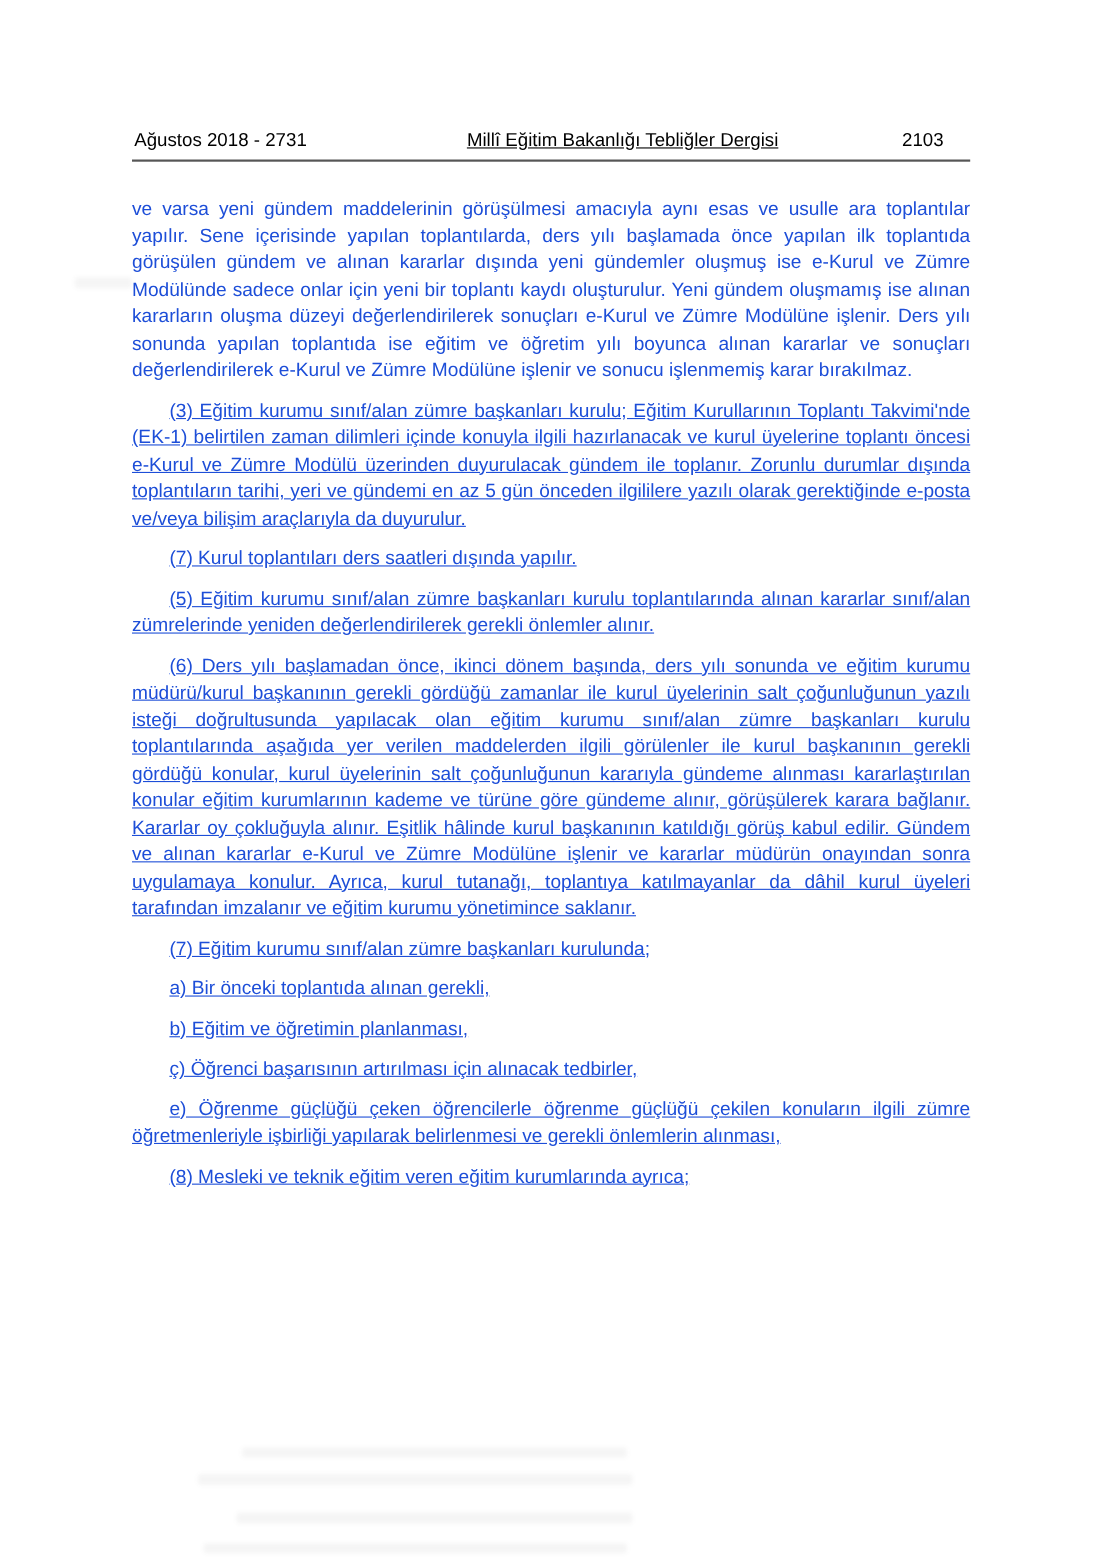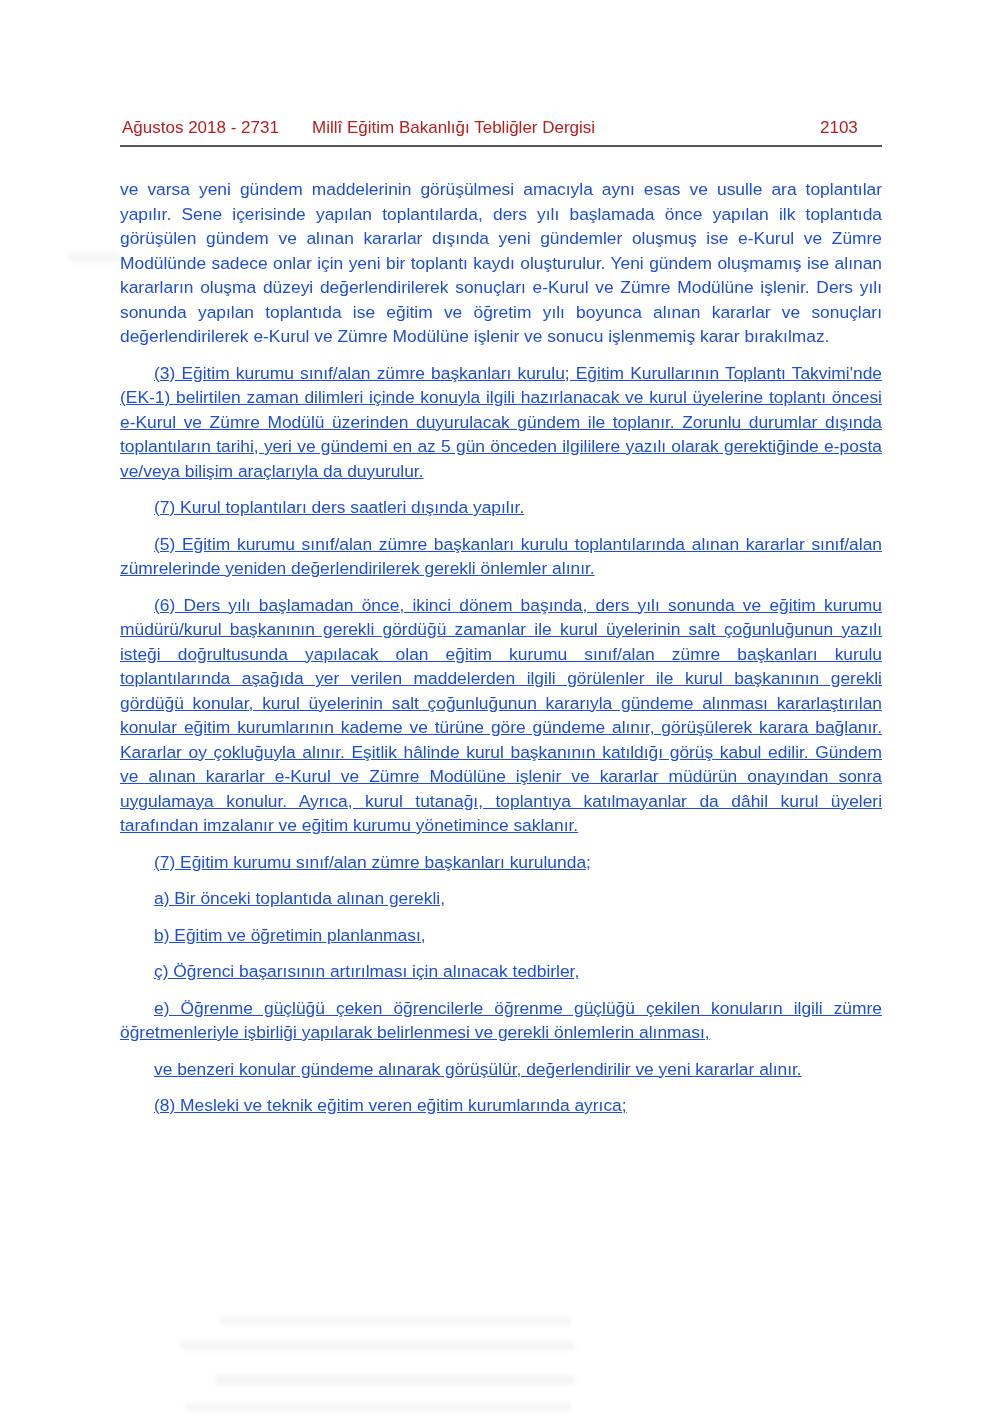--- a/index.html
+++ b/index.html
@@ -20,25 +20,27 @@
     left: 120px;
     top: 118px;
     width: 762px;
   }
   .doc-header {
     display: flex;
     justify-content: space-between;
     align-items: baseline;
     font-size: 17px;
     line-height: 20px;
-    color: #b91c1c;
+    color: #000000;
     padding: 0 2px;
   }
   .doc-header .center {
+    text-align: center;
     flex: 1;
+    text-decoration: underline;
   }
   .doc-header .left  { min-width: 190px; text-align: left; }
   .doc-header .right { min-width: 60px;  text-align: left; }
   .header-rule {
     border: none;
     border-top: 2.5px solid #565656;
     margin: 7px 0 0 0;
   }
   .body-text {
     margin-top: 30px;
@@ -80,21 +82,20 @@
     <p>ve varsa yeni gündem maddelerinin görüşülmesi amacıyla aynı esas ve usulle ara toplantılar yapılır. Sene içerisinde yapılan toplantılarda, ders yılı başlamada önce yapılan ilk toplantıda görüşülen gündem ve alınan kararlar dışında yeni gündemler oluşmuş ise e-Kurul ve Zümre Modülünde sadece onlar için yeni bir toplantı kaydı oluşturulur. Yeni gündem oluşmamış ise alınan kararların oluşma düzeyi değerlendirilerek sonuçları e-Kurul ve Zümre Modülüne işlenir. Ders yılı sonunda yapılan toplantıda ise eğitim ve öğretim yılı boyunca alınan kararlar ve sonuçları değerlendirilerek e-Kurul ve Zümre Modülüne işlenir ve sonucu işlenmemiş karar bırakılmaz.</p>
     <p class="indent">(3) Eğitim kurumu sınıf/alan zümre başkanları kurulu; Eğitim Kurullarının Toplantı Takvimi'nde (EK-1) belirtilen zaman dilimleri içinde konuyla ilgili hazırlanacak ve kurul üyelerine toplantı öncesi e-Kurul ve Zümre Modülü üzerinden duyurulacak gündem ile toplanır. Zorunlu durumlar dışında toplantıların tarihi, yeri ve gündemi en az 5 gün önceden ilgililere yazılı olarak gerektiğinde e-posta ve/veya bilişim araçlarıyla da duyurulur.</p>
     <p class="indent">(7) Kurul toplantıları ders saatleri dışında yapılır.</p>
     <p class="indent">(5) Eğitim kurumu sınıf/alan zümre başkanları kurulu toplantılarında alınan kararlar sınıf/alan zümrelerinde yeniden değerlendirilerek gerekli önlemler alınır.</p>
     <p class="indent">(6) Ders yılı başlamadan önce, ikinci dönem başında, ders yılı sonunda ve eğitim kurumu müdürü/kurul başkanının gerekli gördüğü zamanlar ile kurul üyelerinin salt çoğunluğunun yazılı isteği doğrultusunda yapılacak olan eğitim kurumu sınıf/alan zümre başkanları kurulu toplantılarında aşağıda yer verilen maddelerden ilgili görülenler ile kurul başkanının gerekli gördüğü konular, kurul üyelerinin salt çoğunluğunun kararıyla gündeme alınması kararlaştırılan konular eğitim kurumlarının kademe ve türüne göre gündeme alınır, görüşülerek karara bağlanır. Kararlar oy çokluğuyla alınır. Eşitlik hâlinde kurul başkanının katıldığı görüş kabul edilir. Gündem ve alınan kararlar e-Kurul ve Zümre Modülüne işlenir ve kararlar müdürün onayından sonra uygulamaya konulur. Ayrıca, kurul tutanağı, toplantıya katılmayanlar da dâhil kurul üyeleri tarafından imzalanır ve eğitim kurumu yönetimince saklanır.</p>
     <p class="indent">(7) Eğitim kurumu sınıf/alan zümre başkanları kurulunda;</p>
     <p class="indent">a) Bir önceki toplantıda alınan gerekli,</p>
     <p class="indent">b) Eğitim ve öğretimin planlanması,</p>
     <p class="indent">ç) Öğrenci başarısının artırılması için alınacak tedbirler,</p>
     <p class="indent">e) Öğrenme güçlüğü çeken öğrencilerle öğrenme güçlüğü çekilen konuların ilgili zümre öğretmenleriyle işbirliği yapılarak belirlenmesi ve gerekli önlemlerin alınması,</p>
-    <p class="indent">ve benzeri konular gündeme alınarak görüşülür, değerlendirilir ve yeni kararlar alınır.</p>
     <p class="indent">(8) Mesleki ve teknik eğitim veren eğitim kurumlarında ayrıca;</p>
   </div>
 
 </div>
 
 <div class="artifact" style="left:220px; top:1316px; width:350px; height:9px;"></div>
 <div class="artifact" style="left:180px; top:1340px; width:395px; height:10px;"></div>
 <div class="artifact" style="left:215px; top:1375px; width:360px; height:10px;"></div>
 <div class="artifact" style="left:185px; top:1403px; width:385px; height:9px;"></div>
 <div class="artifact" style="left:68px;  top:252px;  width:52px;  height:10px;"></div>

